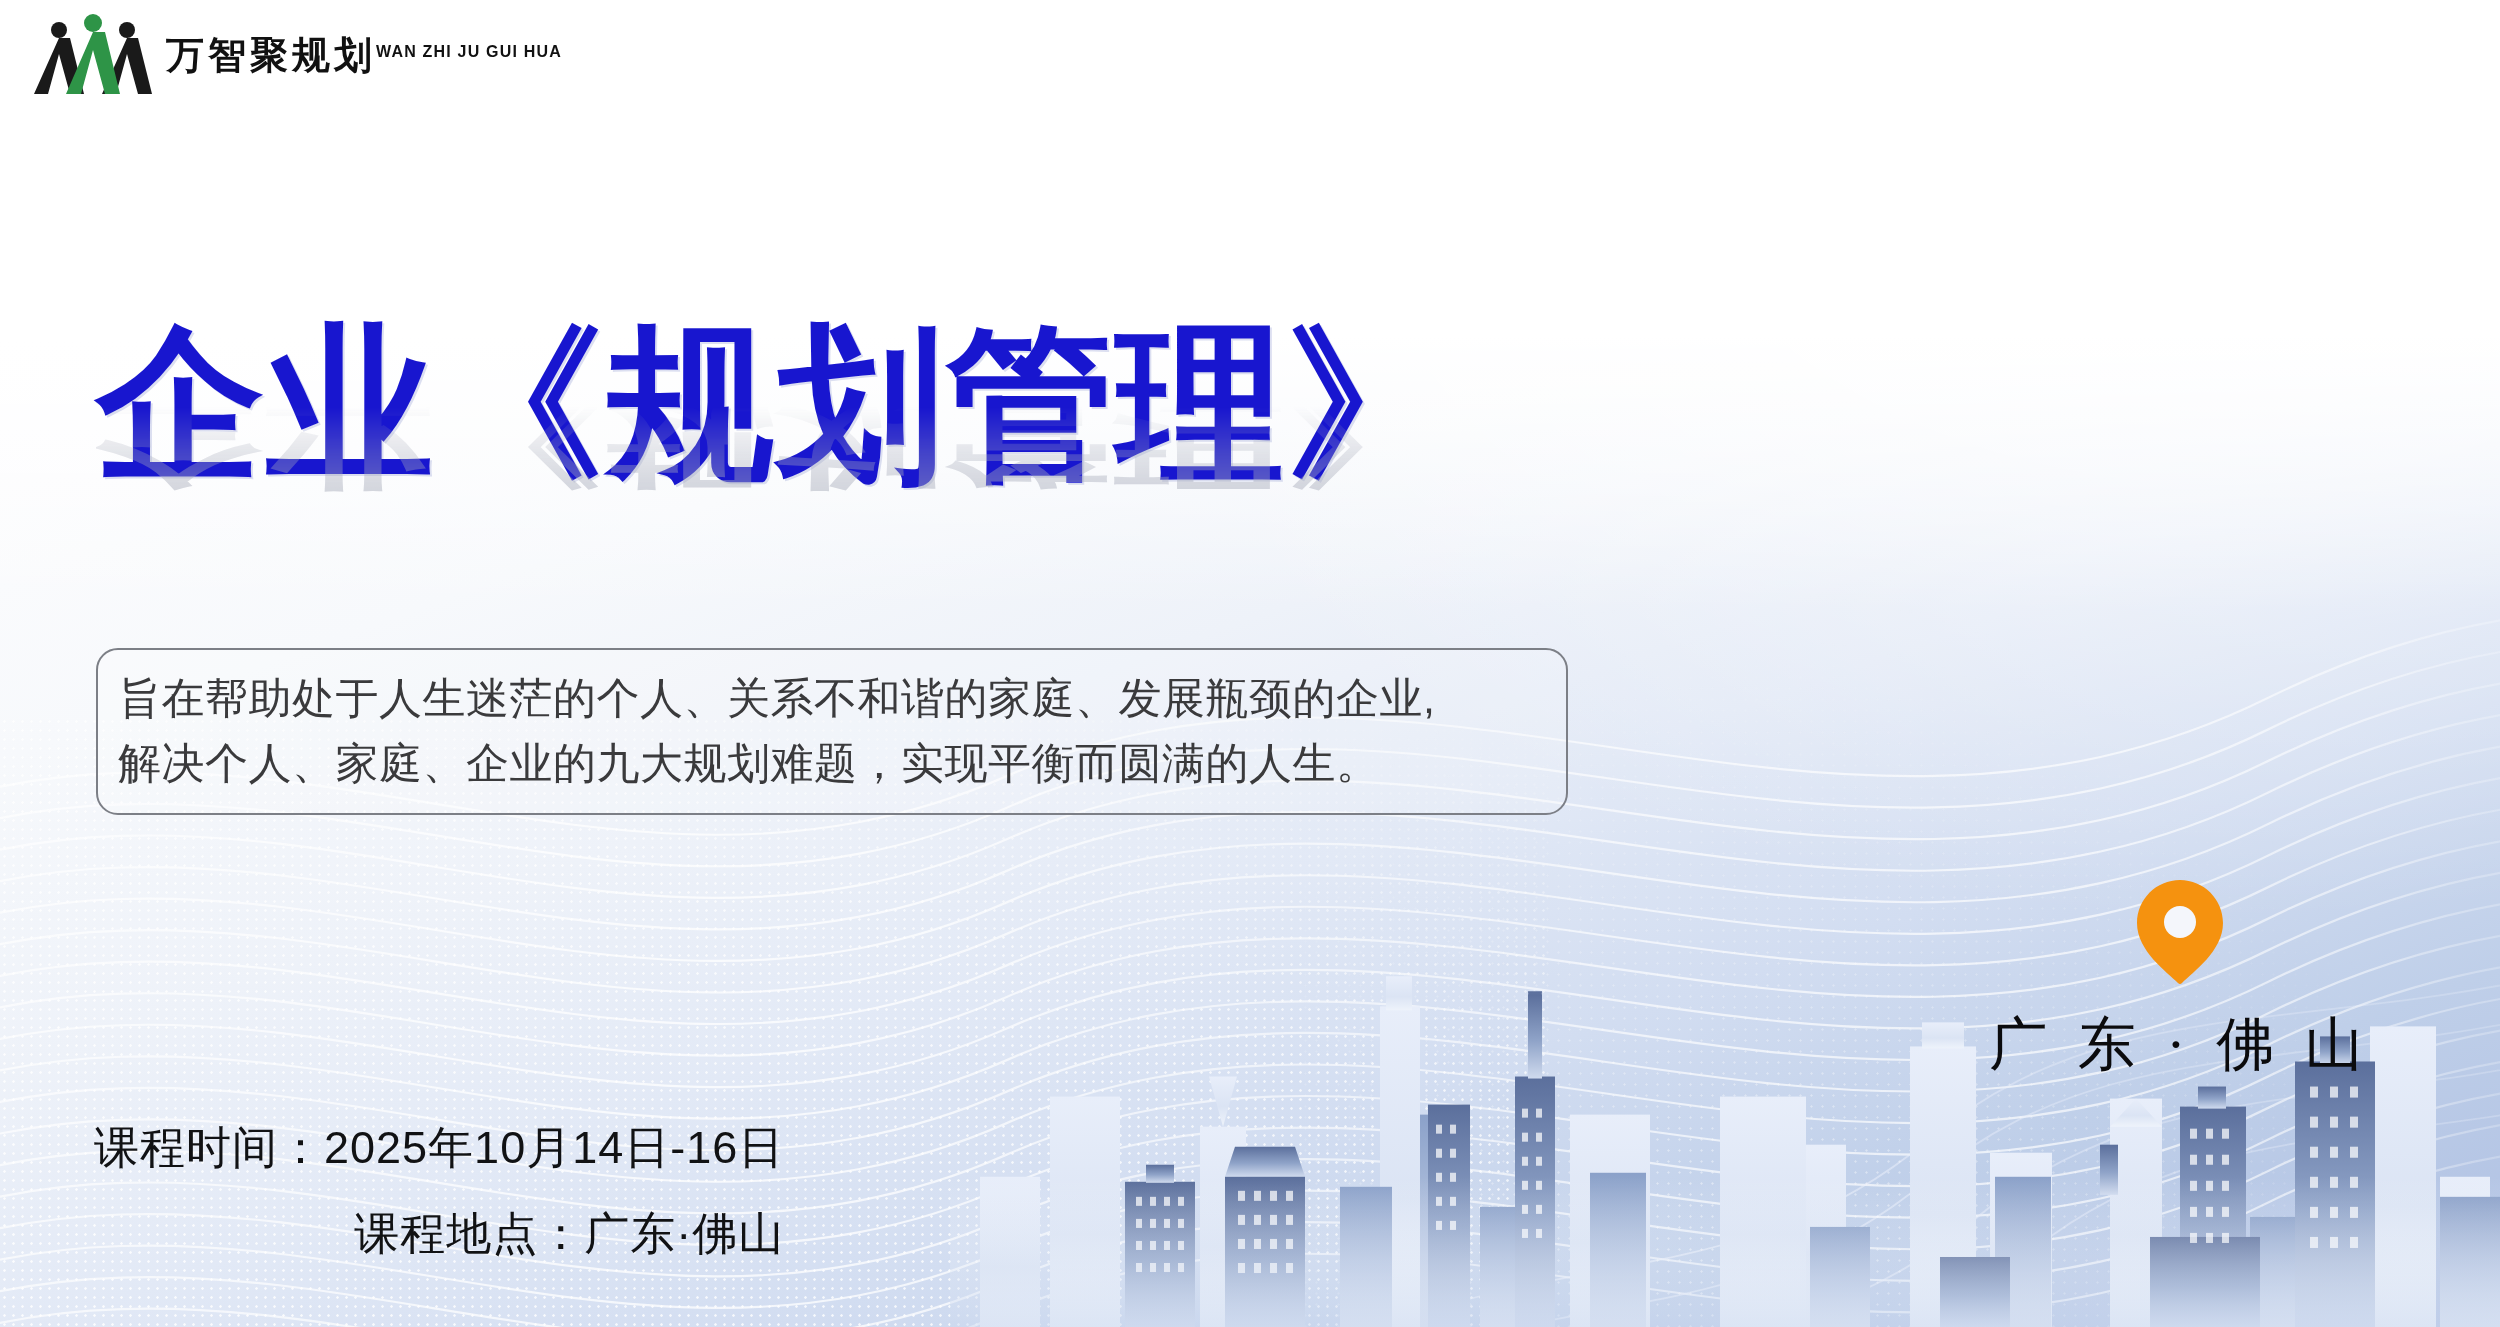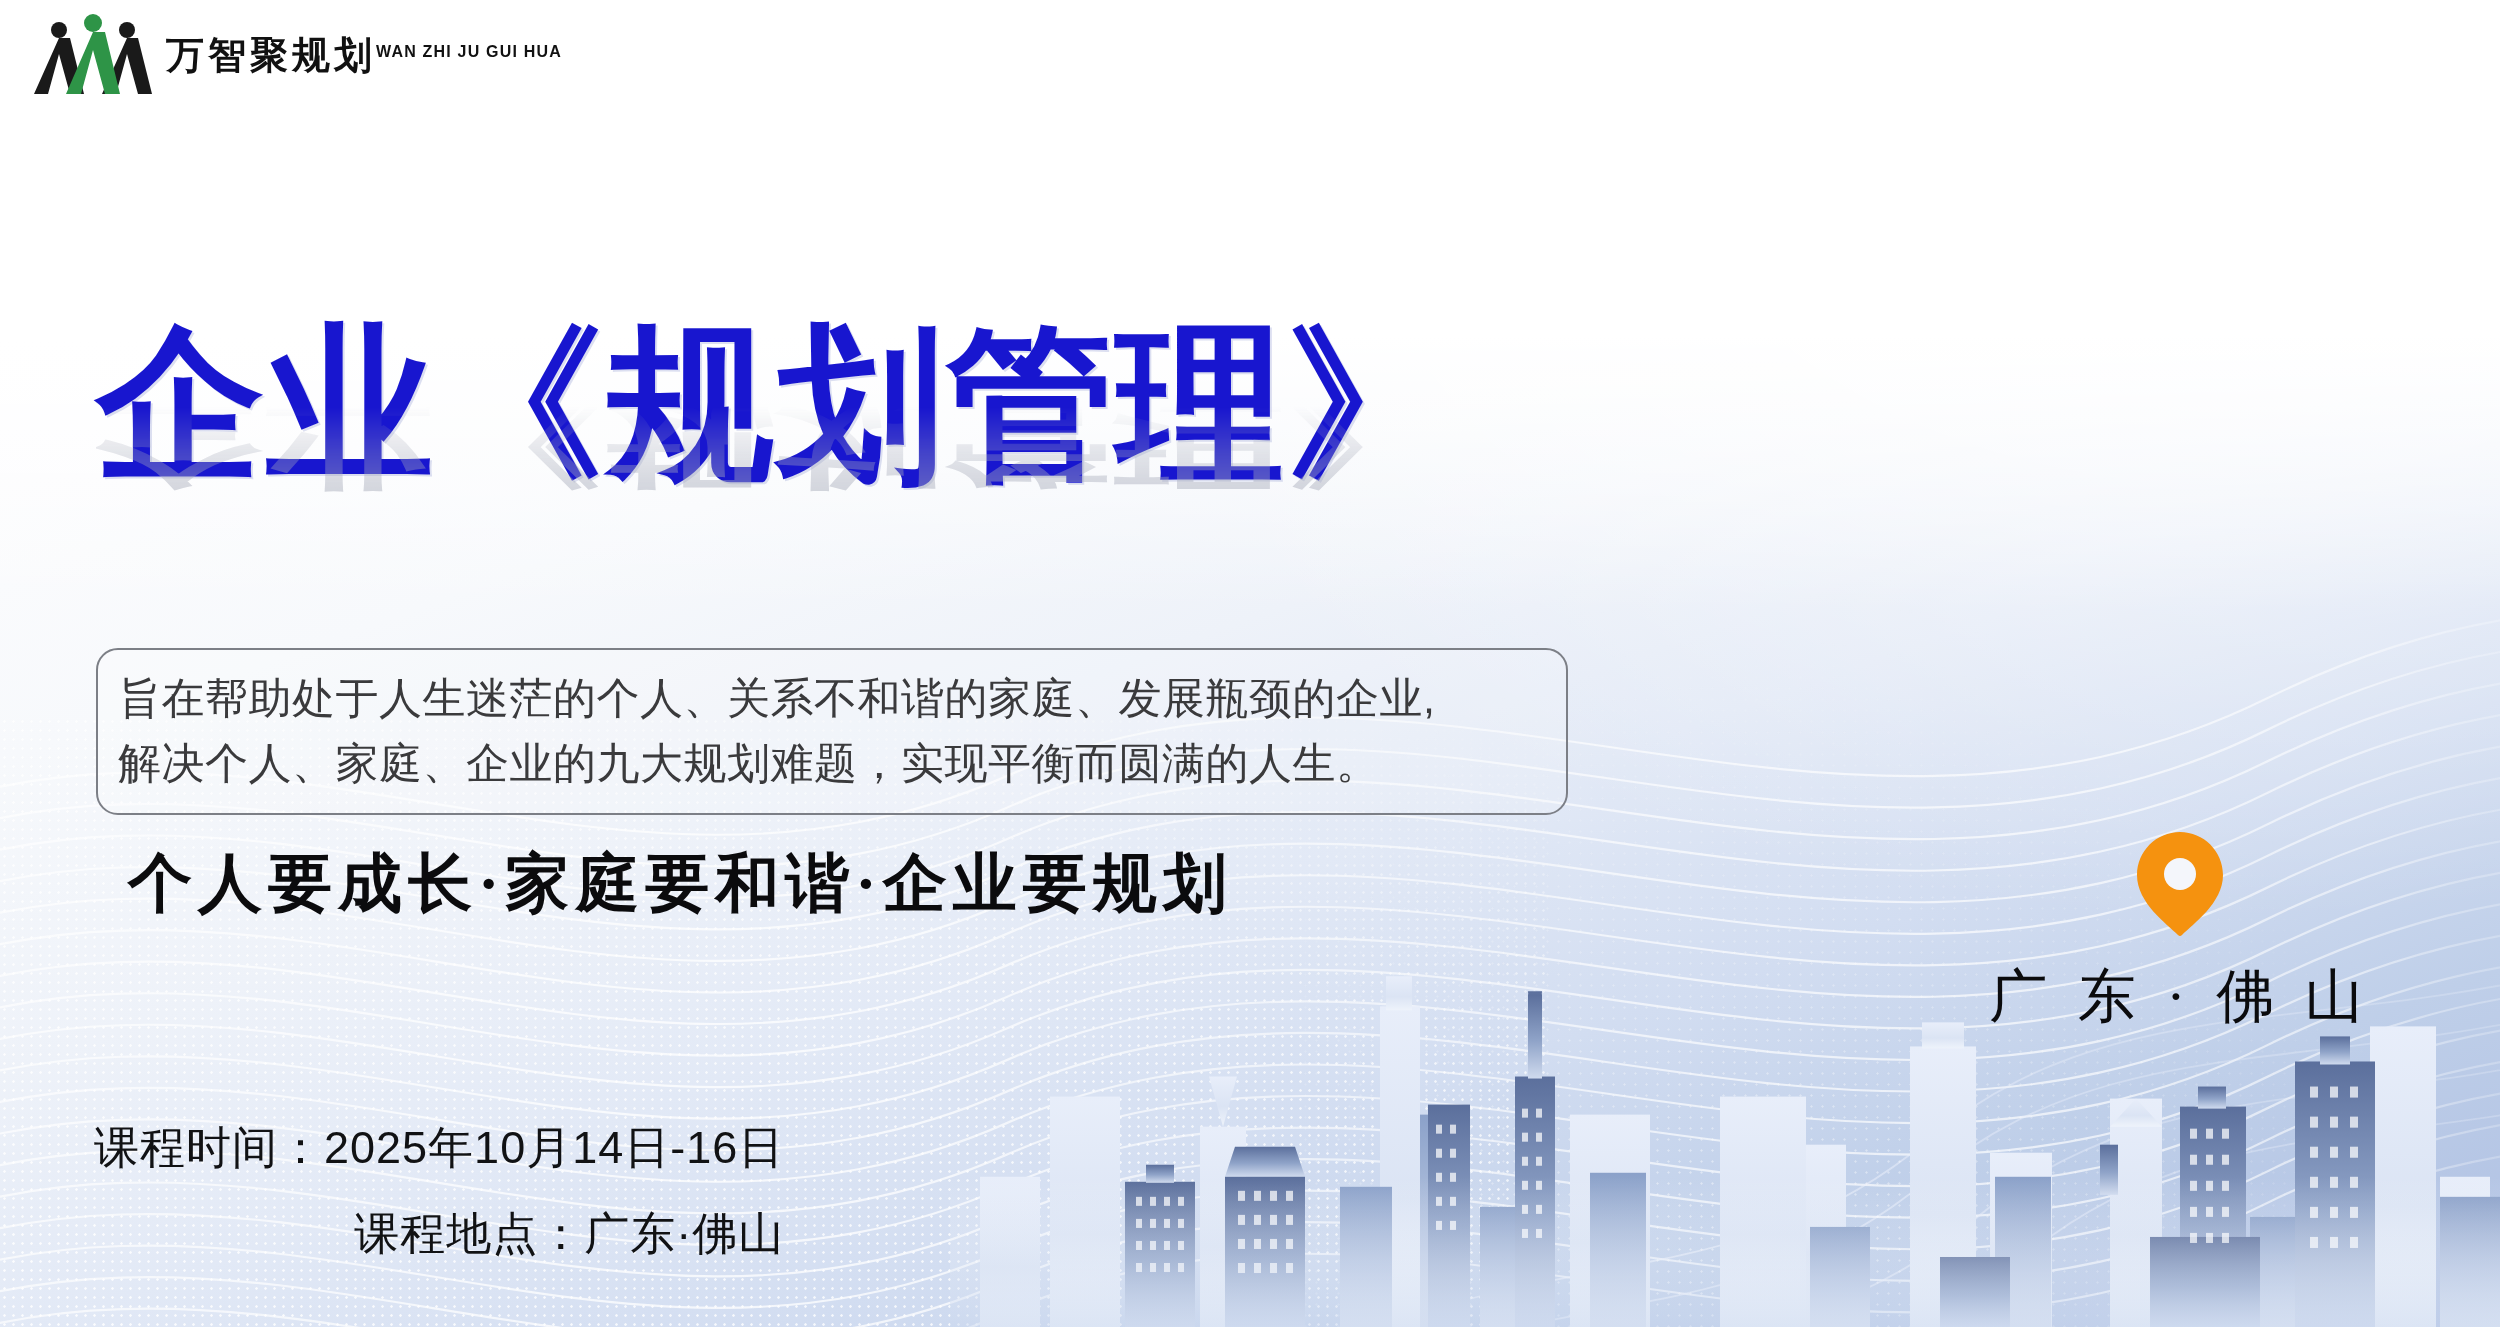--- a/index.html
+++ b/index.html
@@ -174,21 +174,21 @@
     color: #111214;
     letter-spacing: 1px;
     white-space: nowrap;
     margin-bottom: 26px;
   }
   .course-row:last-child { margin-bottom: 8px; text-align: right; }
 
   
   .location {
     position: absolute;
-    left: 1960px; top: 832px;
+    left: 1960px; top: 880px;
     width: 440px;
     display: flex;
     flex-direction: column;
     align-items: center;
     text-align: center;
   }
   .pin-icon { width: 86px; height: 104px; display:block; }
   .location-label {
     margin-top: 22px;
     font-family: "Liberation Serif", "DejaVu Serif", serif;
@@ -442,21 +442,20 @@
   <div class="title-wrap">
     <div class="title">企业《规划管理》</div>
     <div class="title-reflection">企业《规划管理》</div>
   </div>
 
   <div class="desc-box">
     <div class="desc-line">旨在帮助处于人生迷茫的个人、关系不和谐的家庭、发展瓶颈的企业,</div>
     <div class="desc-line">解决个人、家庭、企业的九大规划难题，实现平衡而圆满的人生。</div>
   </div>
 
-  <div class="slogan">个人要成长·家庭要和谐·企业要规划</div>
 
   <div class="course-info">
     <div class="course-row">课程时间：2025年10月14日-16日</div>
     <div class="course-row">课程地点：广东·佛山</div>
   </div>
 
   <div class="location">
     <svg class="pin-icon" viewBox="0 0 86 104" aria-hidden="true">
       <path d="M43 0 C19.3 0 0 19.3 0 43 C0 71 30 92 41 103 a3 3 0 0 0 4 0 C56 92 86 71 86 43 C86 19.3 66.7 0 43 0 Z" fill="#F5920F"></path>
       <circle cx="43" cy="42" r="16" fill="#f4f6fb"></circle>

